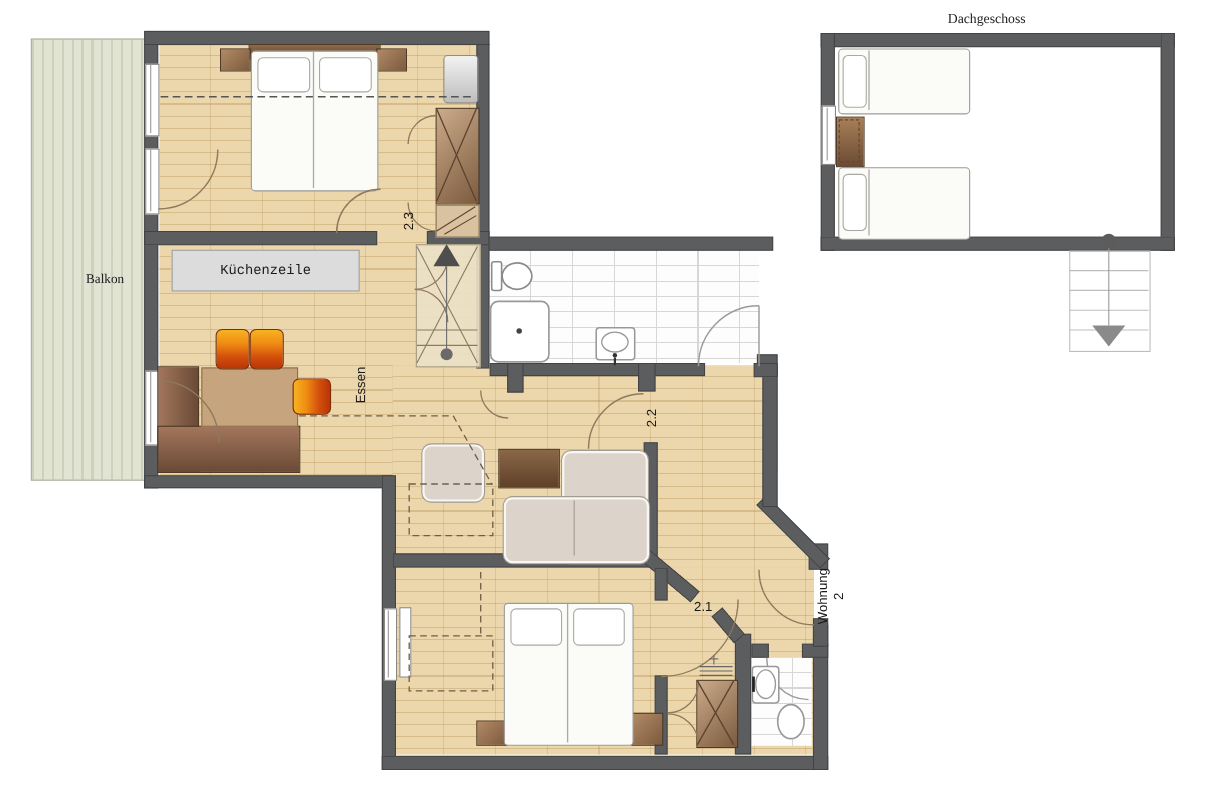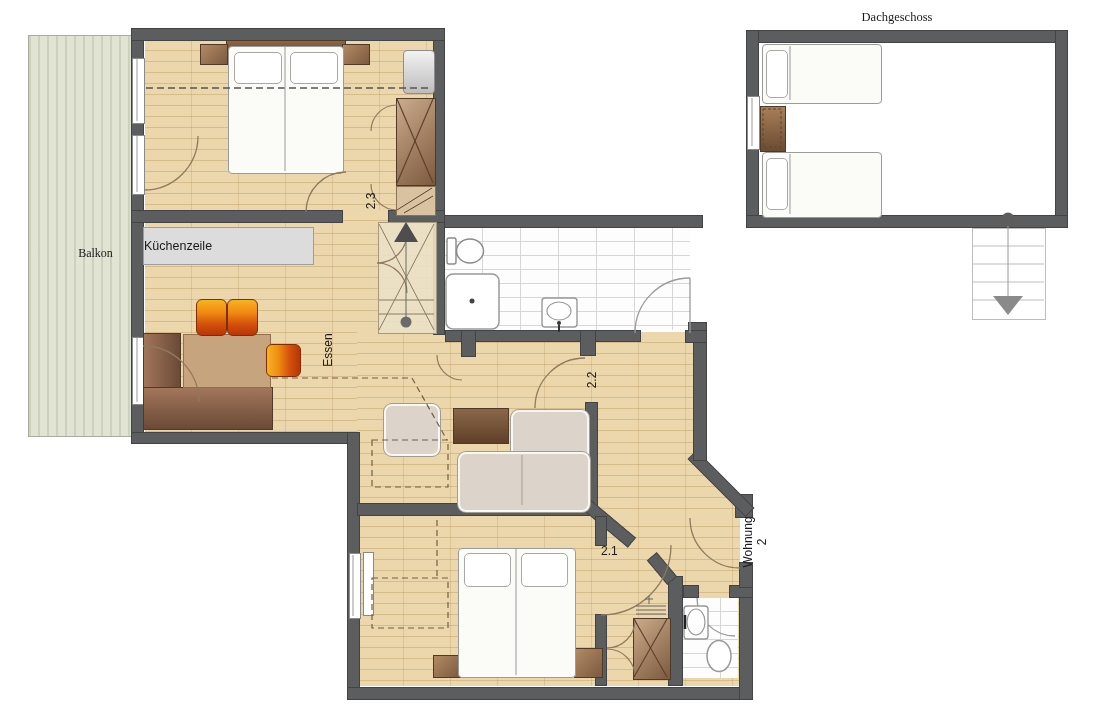--- a/index.html
+++ b/index.html
@@ -100,21 +100,21 @@
   <div class="brown furn" style="left:226px;top:40px;width:118px;height:12px;background:linear-gradient(180deg,#8a6748,#6a4c33);"></div>
   <div class="brown furn" style="left:200px;top:44px;width:26px;height:19px;"></div>
   <div class="brown furn" style="left:342px;top:44px;width:26px;height:19px;"></div>
   <div class="bed" style="left:228px;top:46px;width:114px;height:126px;"></div>
   <div class="pillow" style="left:234px;top:52px;width:46px;height:30px;"></div>
   <div class="pillow" style="left:290px;top:52px;width:46px;height:30px;"></div>
   <div class="brown furn" style="left:396px;top:98px;width:38px;height:86px;background:linear-gradient(135deg,#cbab8a,#7c5a3e);"></div>
   <div class="furn" style="left:403px;top:50px;width:30px;height:42px;background:linear-gradient(180deg,#f2f2f2,#bdbdbd);border:1px solid #8d8d8d;border-radius:4px;"></div>
   <div class="furn" style="left:396px;top:186px;width:38px;height:28px;background:#d9c29f;border:1px solid #8a7354;"></div>
 
-  <div class="furn" style="left:143px;top:227px;width:169px;height:36px;background:#dcdcdc;border:1px solid #9e9e9e;display:flex;align-items:center;justify-content:flex-start;">
+  <div class="furn" style="left:156px;top:227px;width:169px;height:36px;background:#dcdcdc;border:1px solid #9e9e9e;display:flex;align-items:center;justify-content:center;font-family:Liberation Mono, monospace;">
     <span class="label" style="position:static;font-size:12.5px;">Küchenzeile</span>
   </div>
   <div class="brown furn" style="left:143px;top:333px;width:36px;height:95px;background:linear-gradient(90deg,#a2765b,#6a4a36);"></div>
   <div class="brown furn" style="left:143px;top:387px;width:128px;height:41px;background:linear-gradient(180deg,#a2765b,#6a4a36);"></div>
   <div class="furn" style="left:183px;top:334px;width:86px;height:52px;background:#c6a47e;border:1px solid #8f6f4e;"></div>
   <div class="stool" style="left:196px;top:299px;width:29px;height:35px;"></div>
   <div class="stool" style="left:227px;top:299px;width:29px;height:35px;"></div>
   <div class="stool" style="left:266px;top:344px;width:33px;height:31px;background:linear-gradient(90deg,#f7b322 0%,#ef8c12 35%,#d24f0c 70%,#b93508 100%);"></div>
 
   <div class="sofa" style="left:384px;top:404px;width:52px;height:48px;"></div>
@@ -221,19 +221,19 @@
     <line x1="752" y1="98" x2="752" y2="146" stroke="#999" stroke-width="1"></line>
 
     <line x1="522" y1="455" x2="522" y2="505" stroke="#a39a90" stroke-width="1"></line>
   </svg>
 
   <div class="label clabel" style="left:56px;top:247px;width:79px;">Balkon</div>
   <div class="label clabel" style="left:827px;top:10px;width:140px;font-size:12.5px;">Dachgeschoss</div>
   <div class="label vlabel" style="left:329px;top:350px;">Essen</div>
   <div class="label vlabel" style="left:372px;top:201px;">2.3</div>
   <div class="label vlabel" style="left:593px;top:380px;">2.2</div>
-  <div class="label" style="left:601px;top:545px;">2.1</div>
+  <div class="label" style="left:631px;top:545px;">2.1</div>
   <div class="label vlabel" style="left:756px;top:542px;text-align:center;">
     <span style="display:block;">Wohnung</span>
     <span style="display:block;">2</span>
   </div>
 
 </div>
 
 </body></html>

